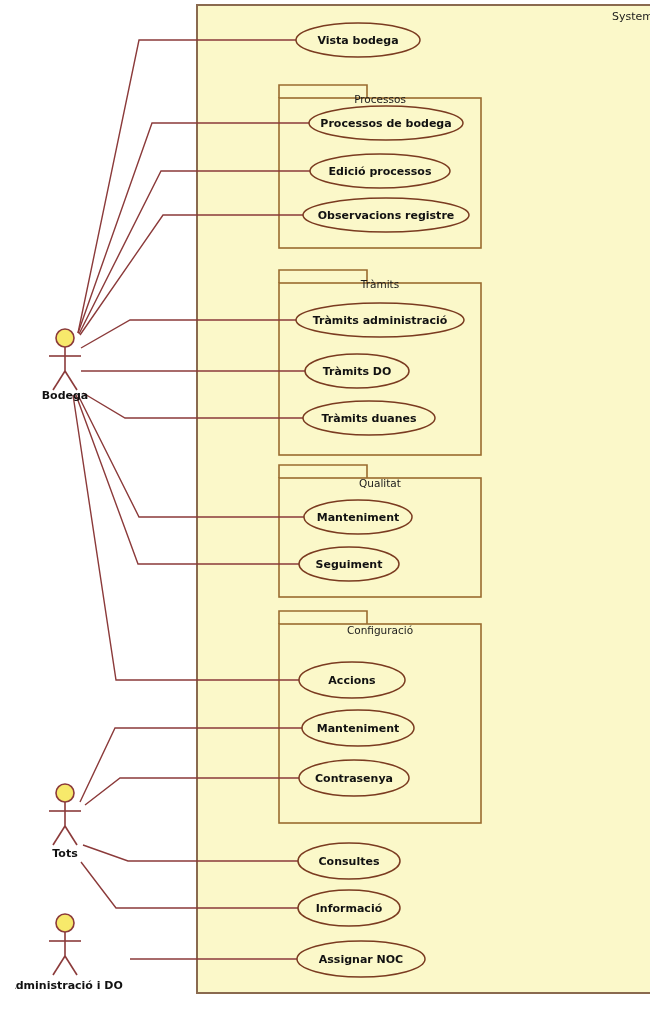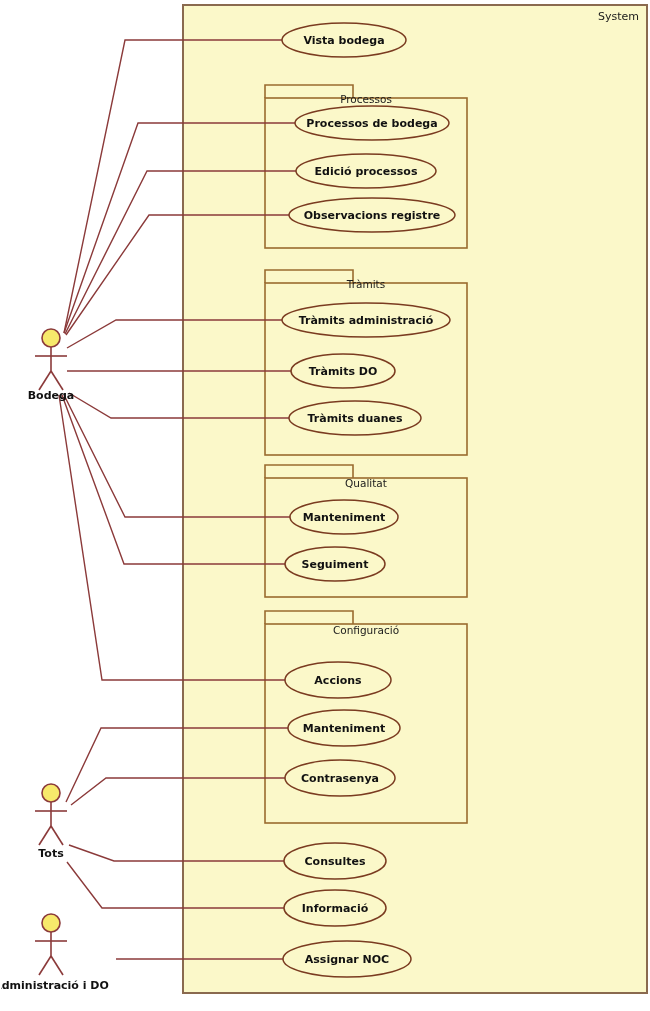--- a/index.html
+++ b/index.html
@@ -9,21 +9,21 @@
   }
   body {
     width: 650px;
     height: 1011px;
     position: relative;
     font-family: "DejaVu Sans", "Liberation Sans", sans-serif;
     overflow: hidden;
   }
   #diagram-root {
     position: absolute;
-    left: 1px;
+    left: 15px;
     top: 0;
     width: 628px;
     height: 1011px;
   }
   svg.uml {
     display: block;
     width: 650px;
     height: 1011px;
   }
   .system-rect {

